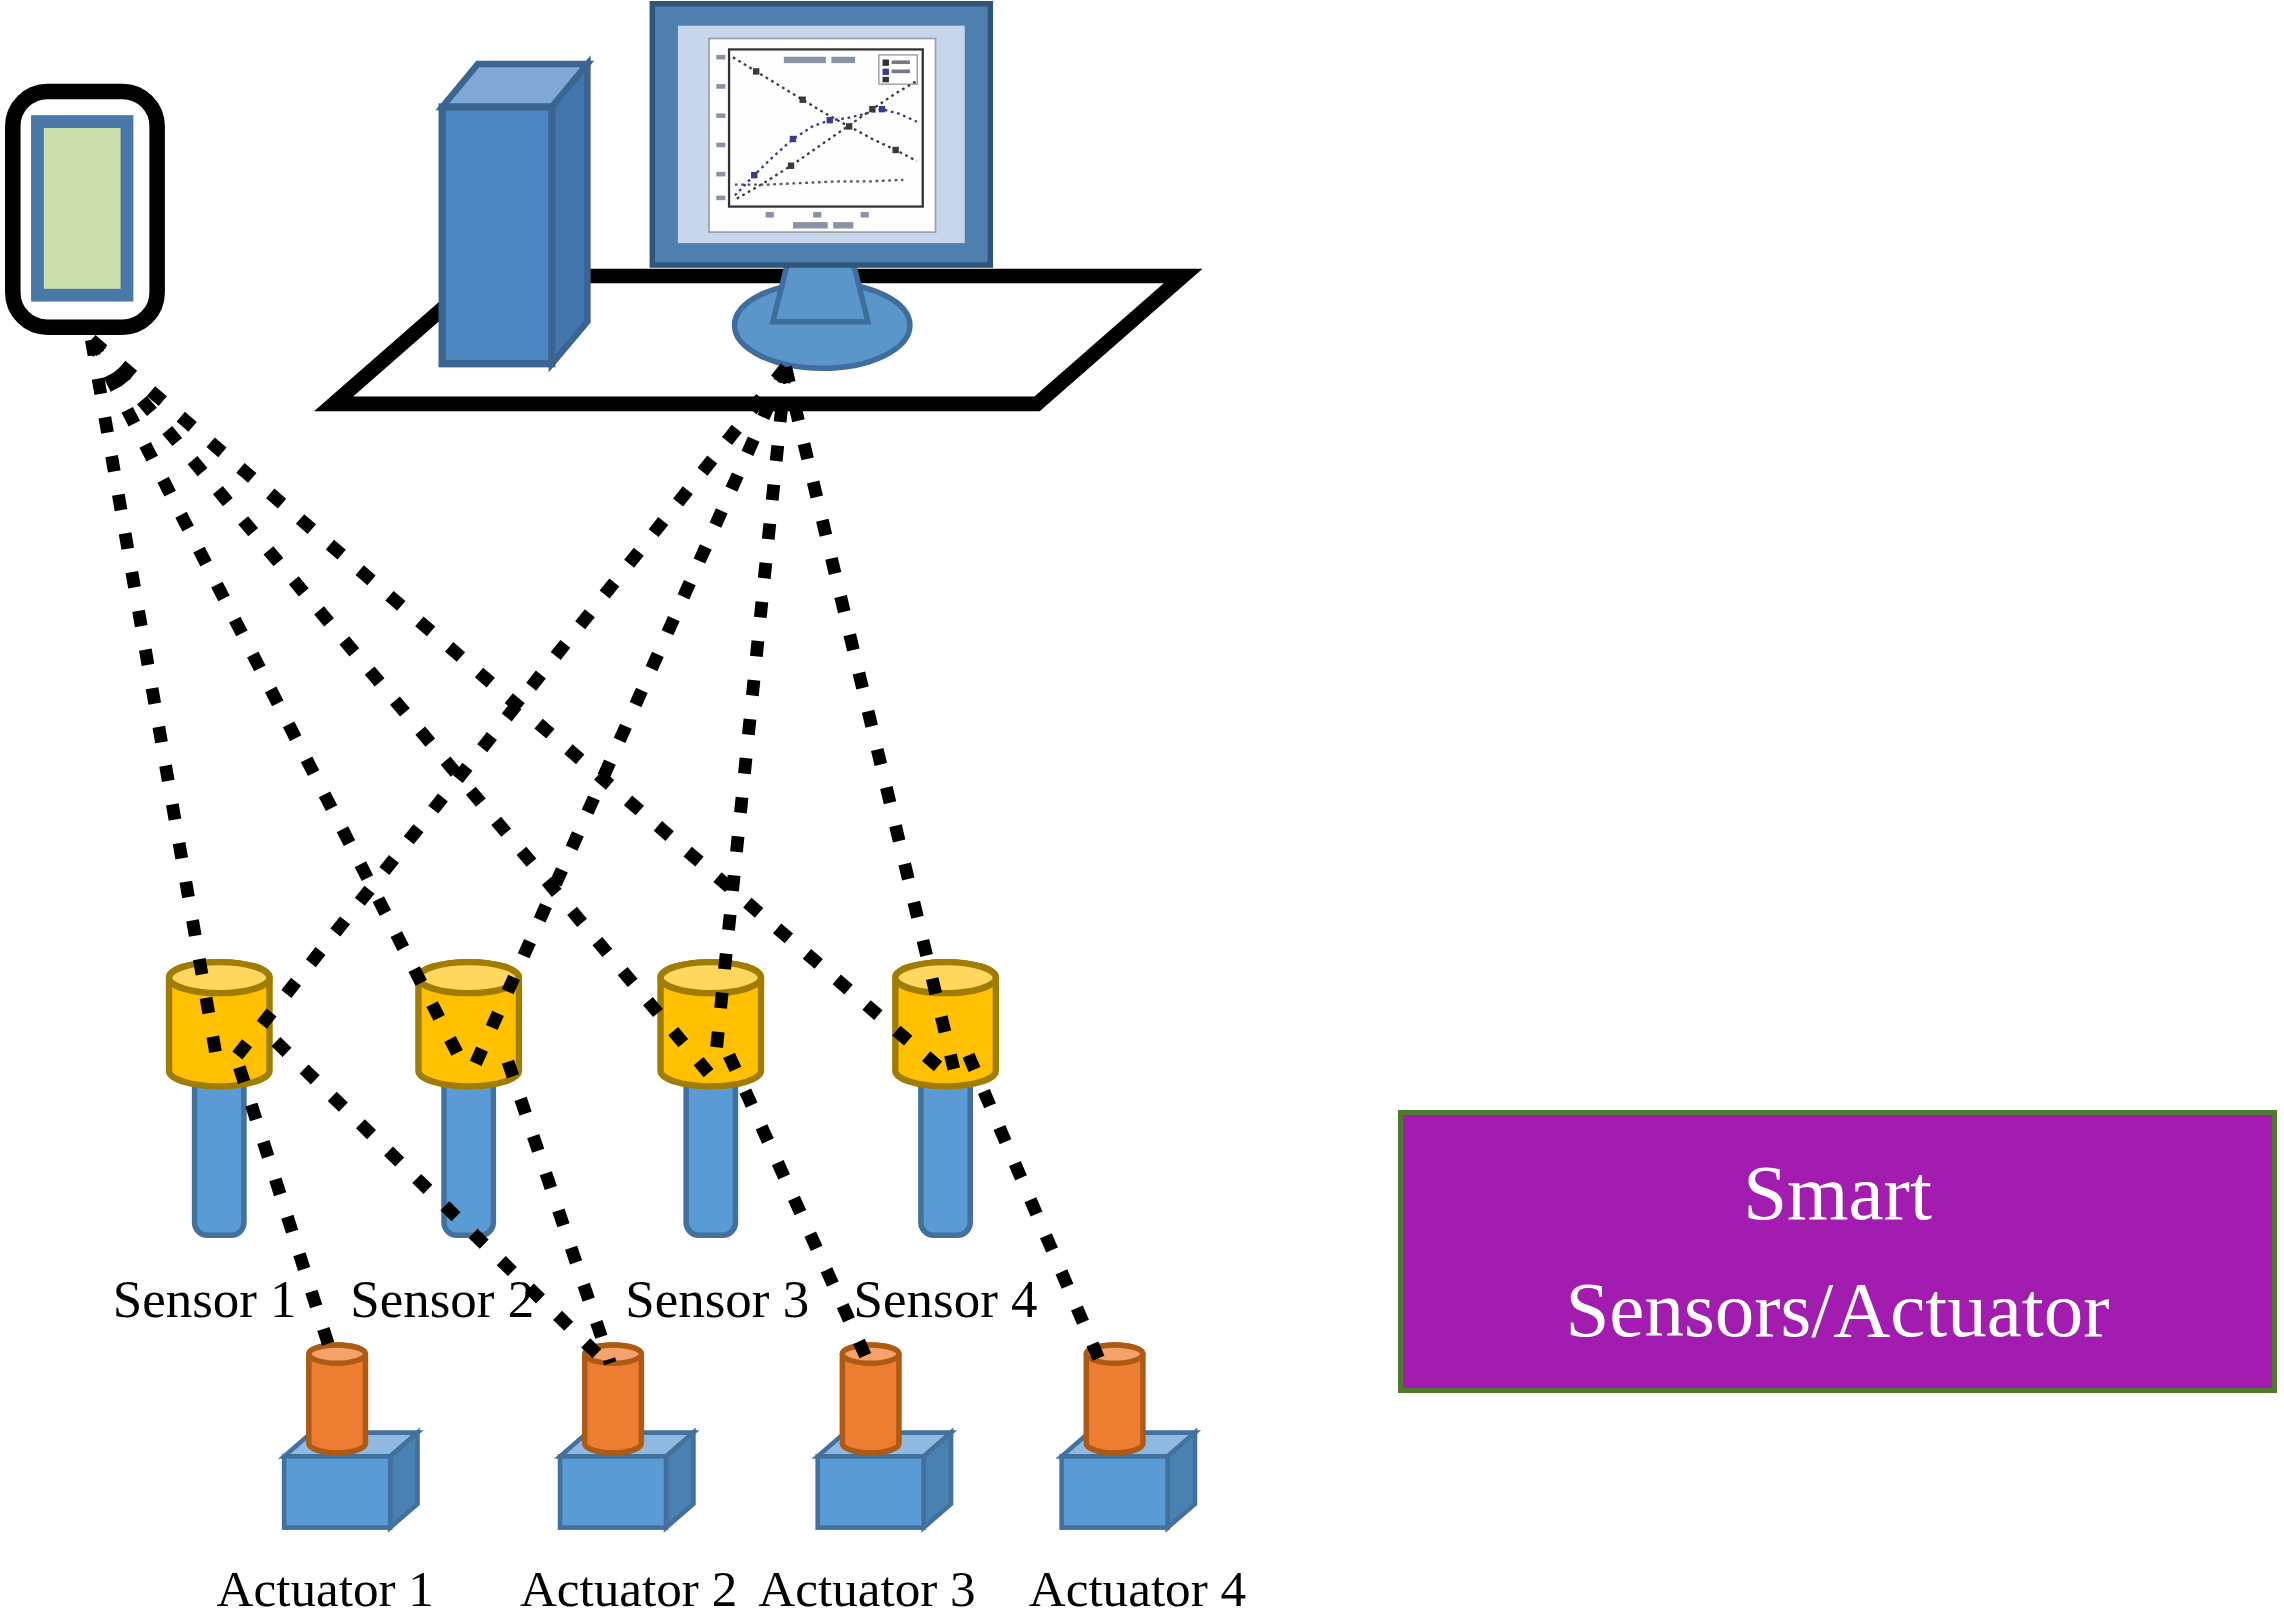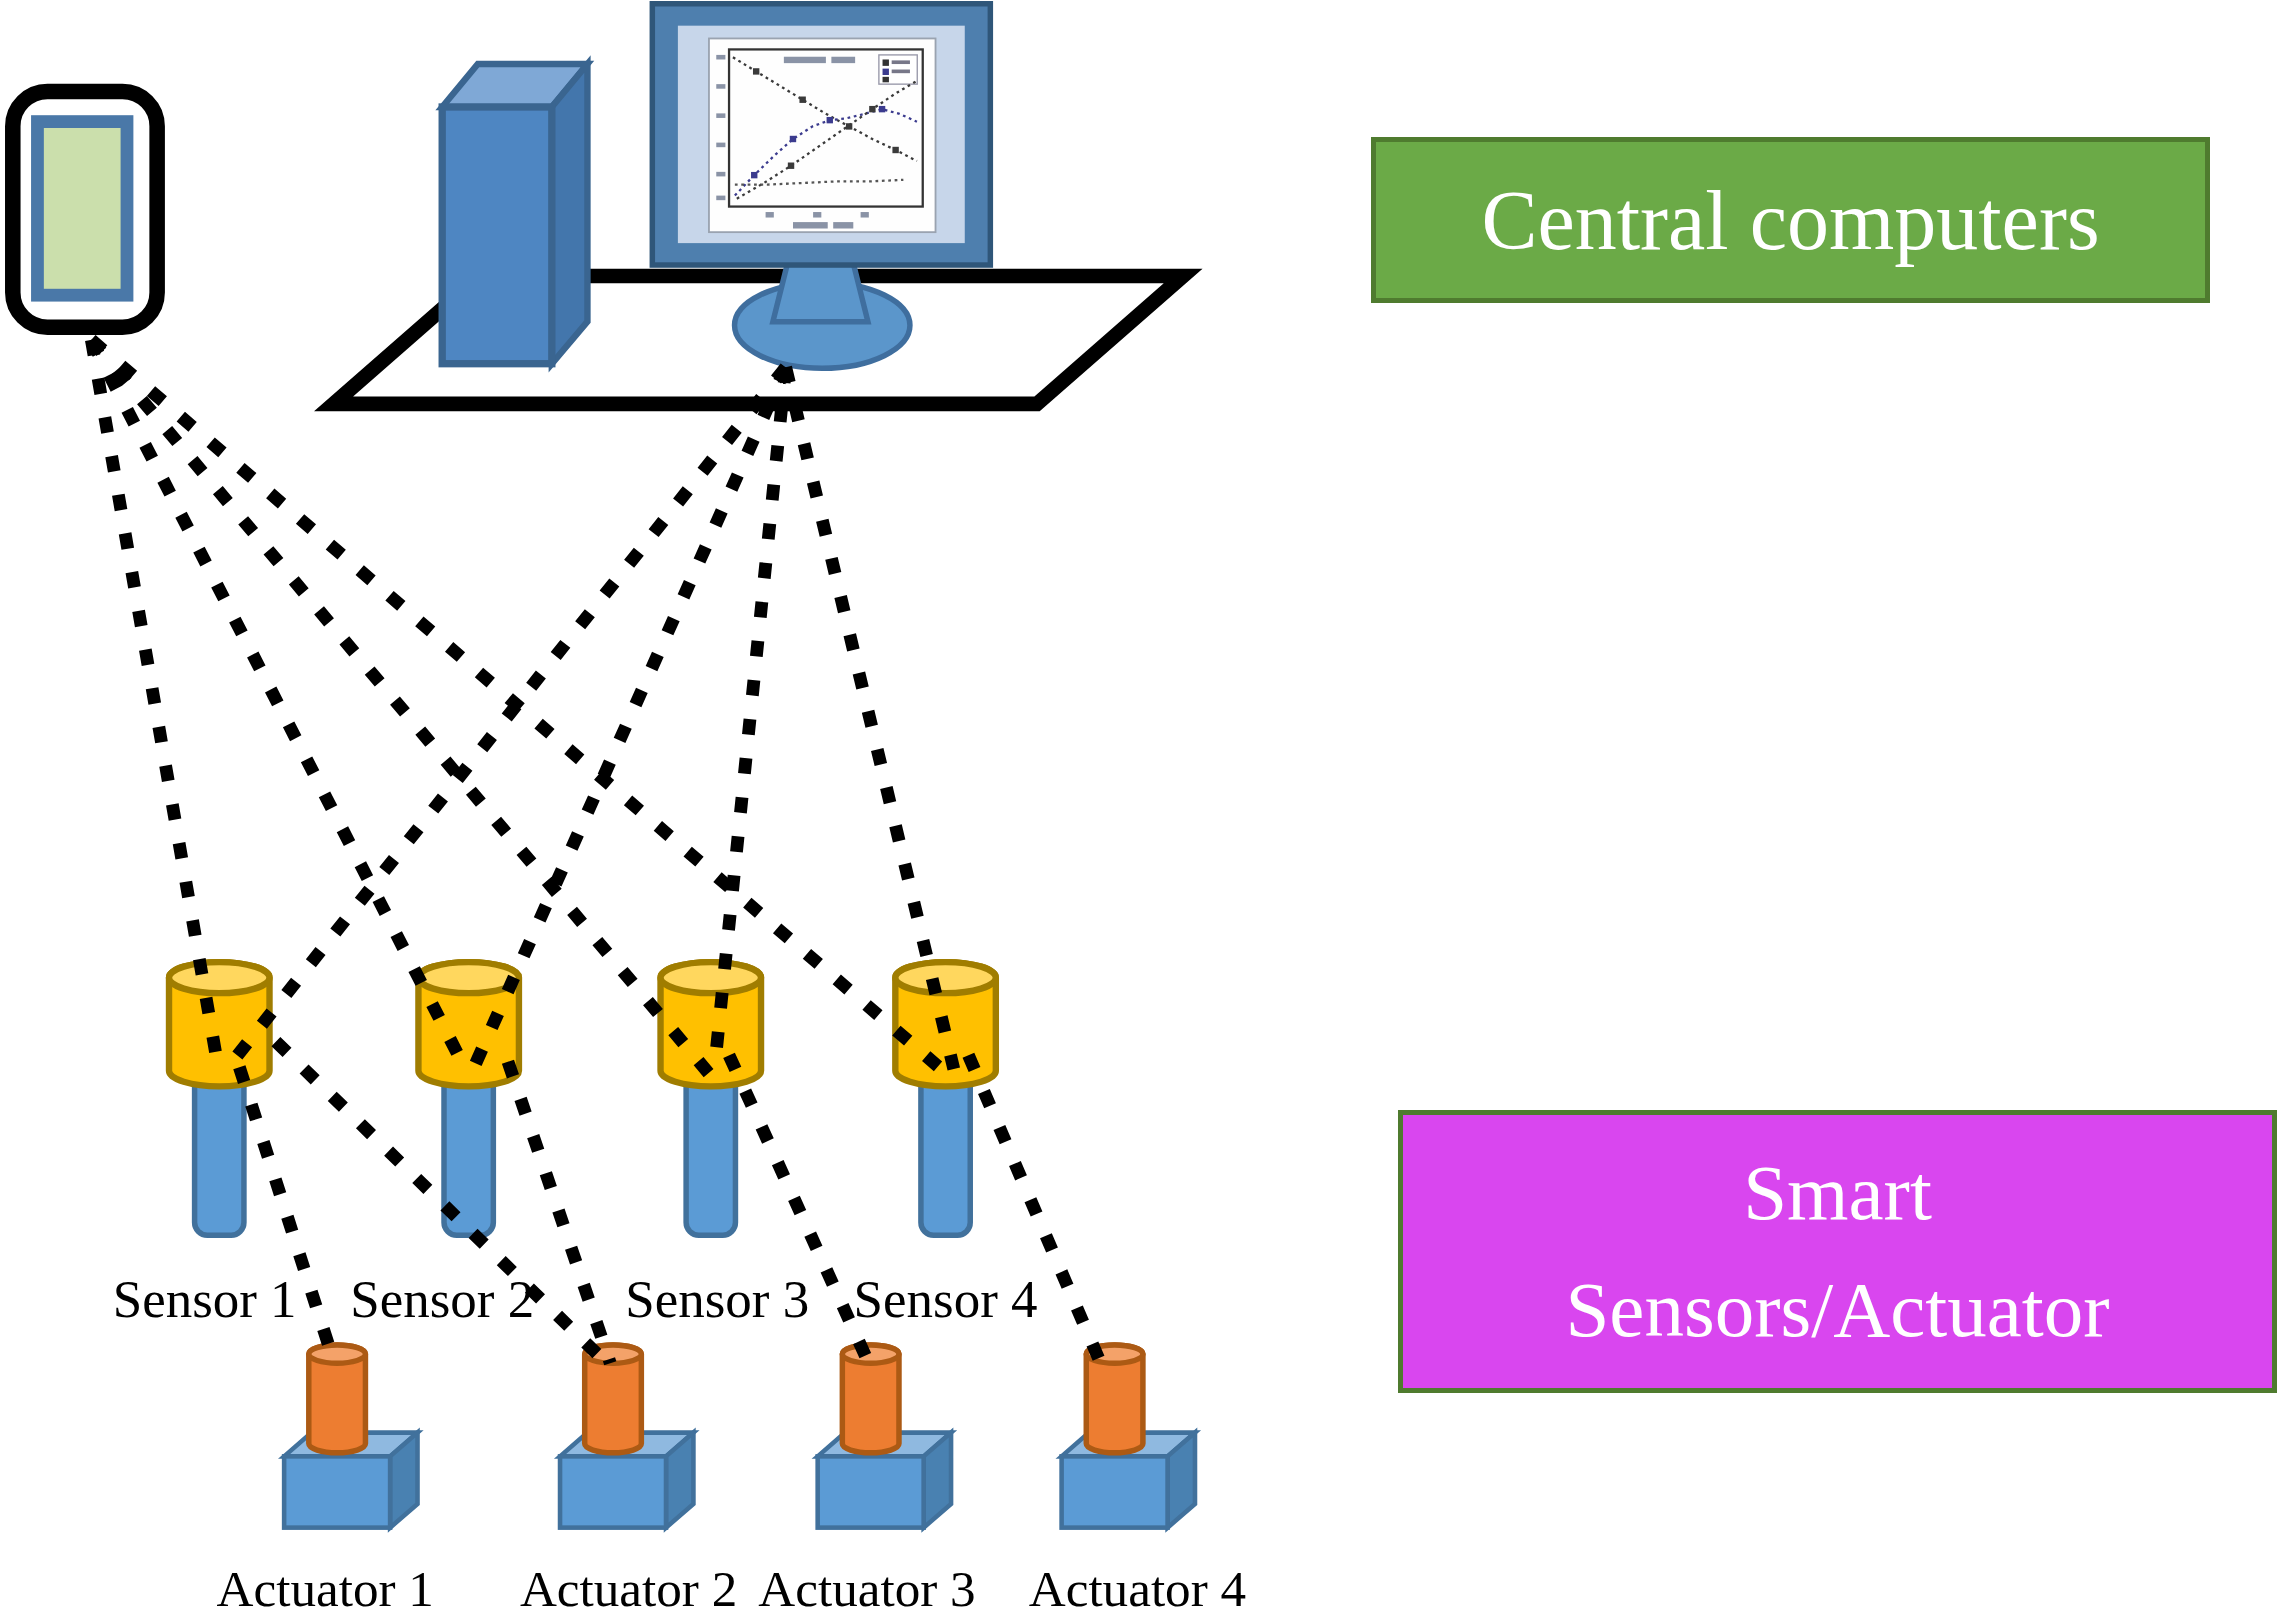--- a/index.html
+++ b/index.html
@@ -17,21 +17,21 @@
     color:#ffffff;text-align:center;
     box-sizing:border-box;
   }
   .label-box.central{
     left:1371px;top:137px;width:839px;height:166px;
     background:#6BAA47;border:5.5px solid #4F7B2F;
     font-size:84px;
   }
   .label-box.smart{
     left:1398px;top:1110px;width:879px;height:283px;
-    background:#d946ef;border:5.5px solid #4F7B2F;
+    background:#a21caf;border:5.5px solid #4F7B2F;
     font-size:79px;line-height:1.48;
   }
   svg text.device-label{
     font-family:"Liberation Serif","DejaVu Serif",serif;
     fill:#000000;
   }
 </style>
 </head>
 <body>
 
@@ -183,23 +183,20 @@
         <line x1="860" y1="402" x2="782" y2="1170" stroke="#000000" stroke-width="14" stroke-dasharray="17 26"></line>
         <line x1="860" y1="402" x2="1044" y2="1170" stroke="#000000" stroke-width="14" stroke-dasharray="17 26"></line>
         <line x1="262" y1="1168" x2="366" y2="1492" stroke="#000000" stroke-width="14" stroke-dasharray="17 26"></line>
         <line x1="302" y1="1140" x2="662" y2="1490" stroke="#000000" stroke-width="14" stroke-dasharray="17 26"></line>
         <line x1="556" y1="1162" x2="668" y2="1492" stroke="#000000" stroke-width="14" stroke-dasharray="17 26"></line>
         <line x1="798" y1="1155" x2="950" y2="1490" stroke="#000000" stroke-width="14" stroke-dasharray="17 26"></line>
         <line x1="1060" y1="1155" x2="1203" y2="1488" stroke="#000000" stroke-width="14" stroke-dasharray="17 26"></line>
       </g>
   </svg>
 
-  <div class="label-box central">
-    <div>Central computers</div>
-  </div>
 
   <div class="label-box smart">
     <div>Smart</div>
     <div>Sensors/Actuator</div>
   </div>
 
 </div>
 
 
 </body></html>

